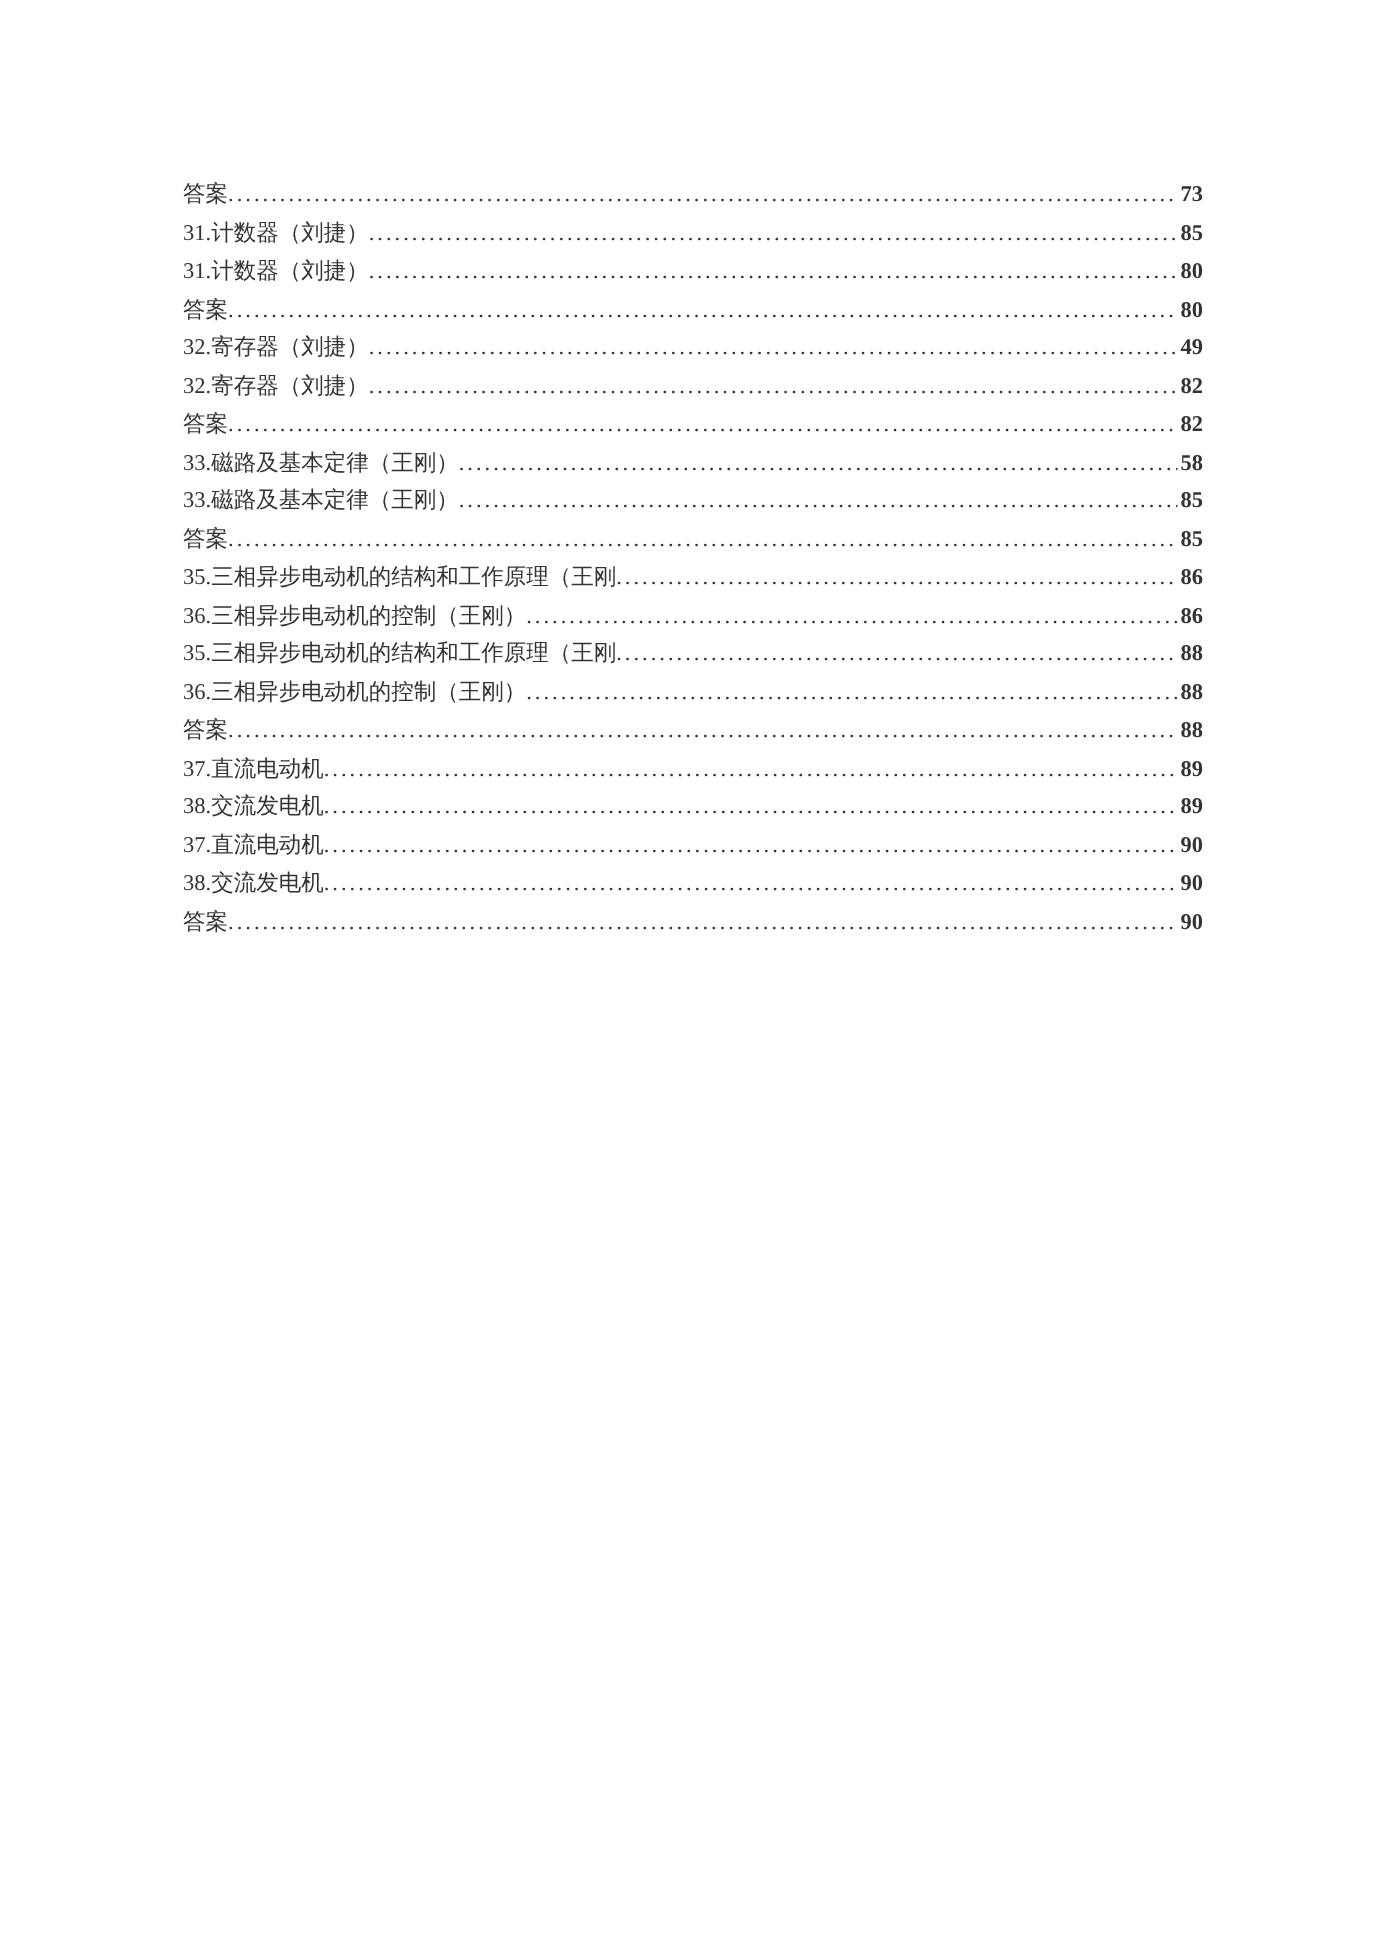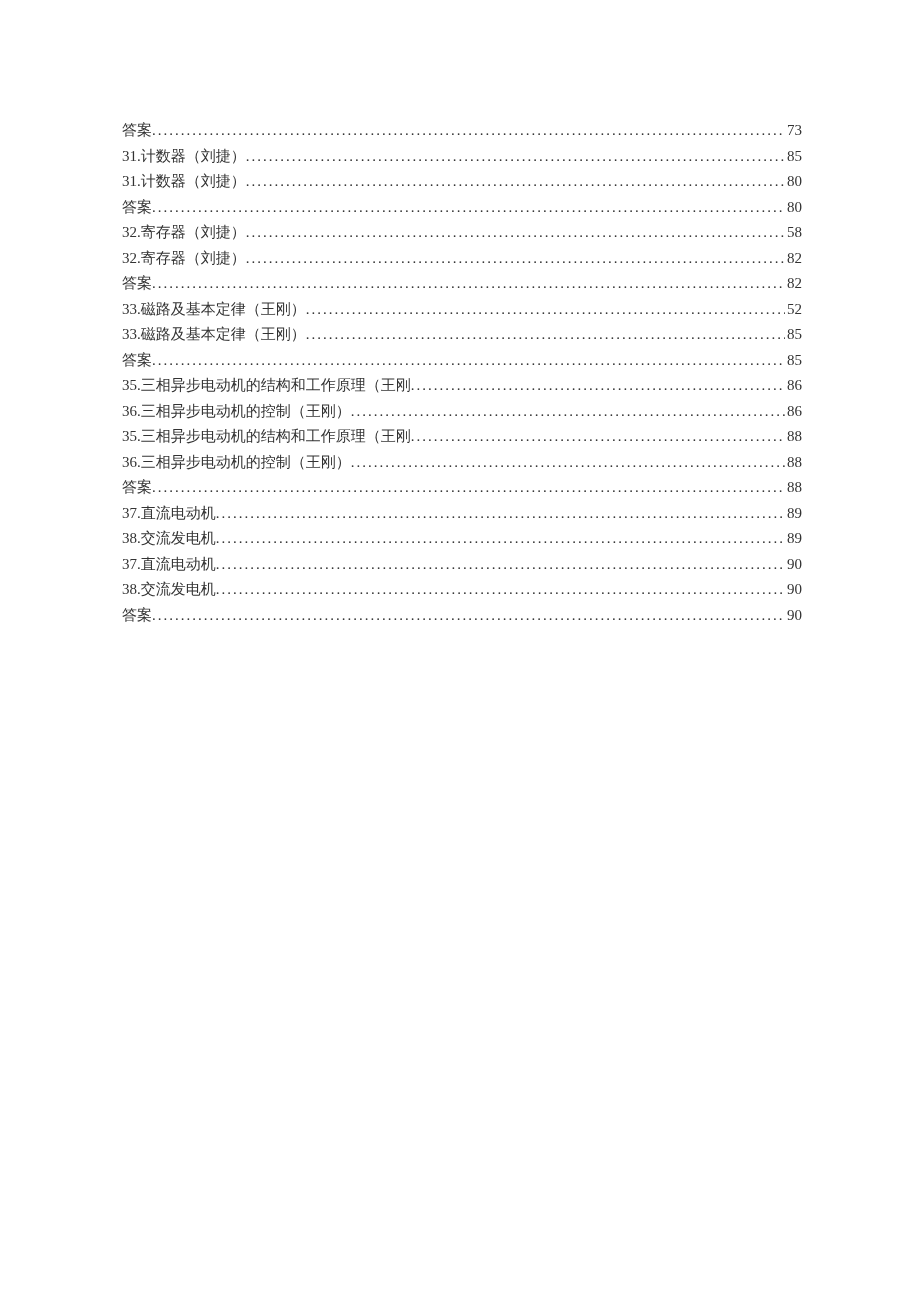--- a/index.html
+++ b/index.html
@@ -36,20 +36,21 @@
       letter-spacing: 2px;
       color: #333333;
       min-width: 0;
     }
     .toc-dots::before {
       content: "..................................................................................................................................................................................................................";
     }
     .toc-page {
       flex-shrink: 0;
       padding-left: 2px;
+      font-weight: bold;
     }
   </style>
 </head>
 <body>
 
 <div class="toc-container">
 <div class="toc-entry">
       <span class="toc-title">答案</span>
       <span class="toc-dots"></span>
       <span class="toc-page">73</span>
@@ -65,36 +66,36 @@
       <span class="toc-page">80</span>
     </div>
     <div class="toc-entry">
       <span class="toc-title">答案</span>
       <span class="toc-dots"></span>
       <span class="toc-page">80</span>
     </div>
     <div class="toc-entry">
       <span class="toc-title">32.寄存器（刘捷）</span>
       <span class="toc-dots"></span>
-      <span class="toc-page">58</span>
+      <span class="toc-page">49</span>
     </div>
     <div class="toc-entry">
       <span class="toc-title">32.寄存器（刘捷）</span>
       <span class="toc-dots"></span>
       <span class="toc-page">82</span>
     </div>
     <div class="toc-entry">
       <span class="toc-title">答案</span>
       <span class="toc-dots"></span>
       <span class="toc-page">82</span>
     </div>
     <div class="toc-entry">
       <span class="toc-title">33.磁路及基本定律（王刚）</span>
       <span class="toc-dots"></span>
-      <span class="toc-page">52</span>
+      <span class="toc-page">58</span>
     </div>
     <div class="toc-entry">
       <span class="toc-title">33.磁路及基本定律（王刚）</span>
       <span class="toc-dots"></span>
       <span class="toc-page">85</span>
     </div>
     <div class="toc-entry">
       <span class="toc-title">答案</span>
       <span class="toc-dots"></span>
       <span class="toc-page">85</span>

